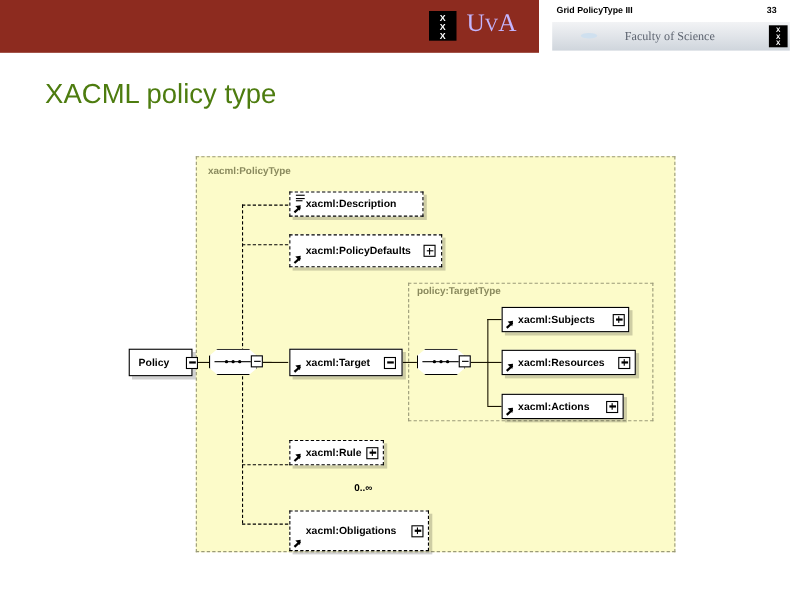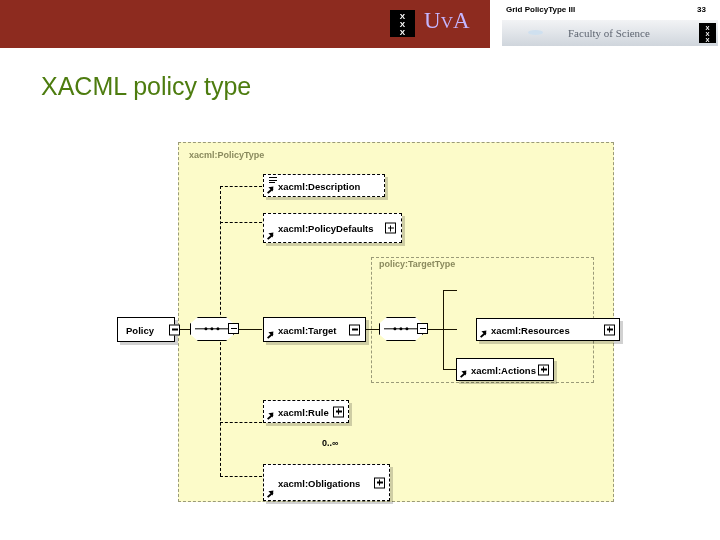--- a/index.html
+++ b/index.html
@@ -272,28 +272,33 @@
   <div class="seq" style="left:379px;top:317px;">
     <span class="seq-line"></span>
     <span class="seq-dots">
         <b></b>
         <b></b>
         <b></b>
       </span>
   </div>
   <div class="expander" style="left:417px;top:323px;transform:none;"></div>
 
-
-  <div class="node solid" style="left:476px;top:318px;width:144px;height:23px;">
+  <div class="node solid" style="left:456px;top:279px;width:116px;height:23px;">
+    <span class="arrow-glyph"></span>
+    <span class="node-label">xacml:Subjects</span>
+    <span class="expander plus" style="right:3px;"></span>
+  </div>
+
+  <div class="node solid" style="left:456px;top:318px;width:122px;height:23px;">
     <span class="arrow-glyph"></span>
     <span class="node-label">xacml:Resources</span>
     <span class="expander plus" style="right:4px;"></span>
   </div>
 
-  <div class="node solid" style="left:456px;top:358px;width:98px;height:23px;">
+  <div class="node solid" style="left:456px;top:358px;width:111px;height:23px;">
     <span class="arrow-glyph"></span>
     <span class="node-label">xacml:Actions</span>
     <span class="expander plus" style="right:4px;"></span>
   </div>
 
   <div class="node dashed" style="left:263px;top:400px;width:86px;height:23px;padding-left:12px;">
     <span class="arrow-glyph"></span>
     <span class="node-label">xacml:Rule</span>
     <span class="expander plus" style="right:4px;"></span>
   </div>

